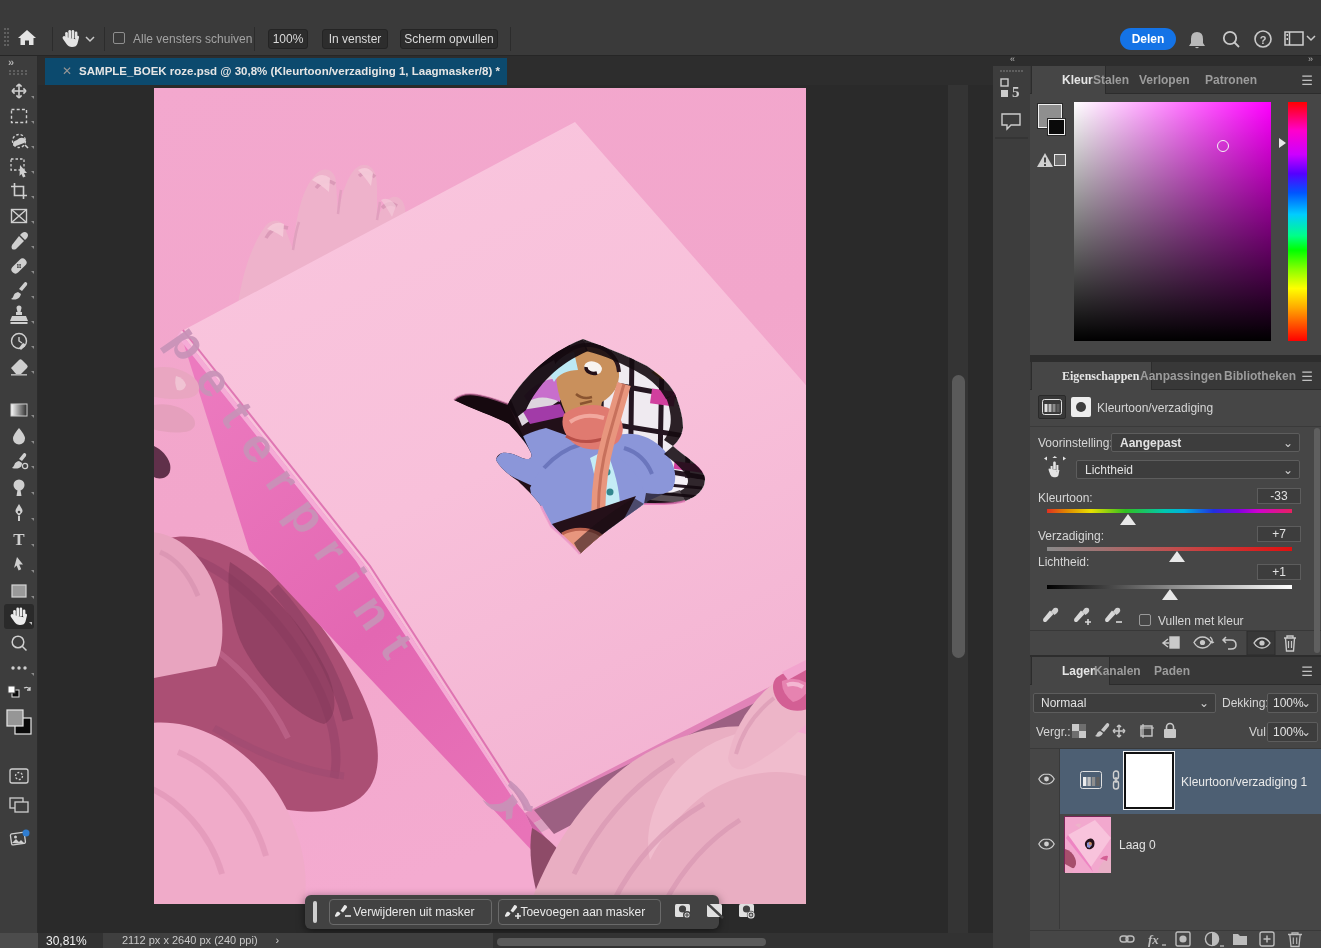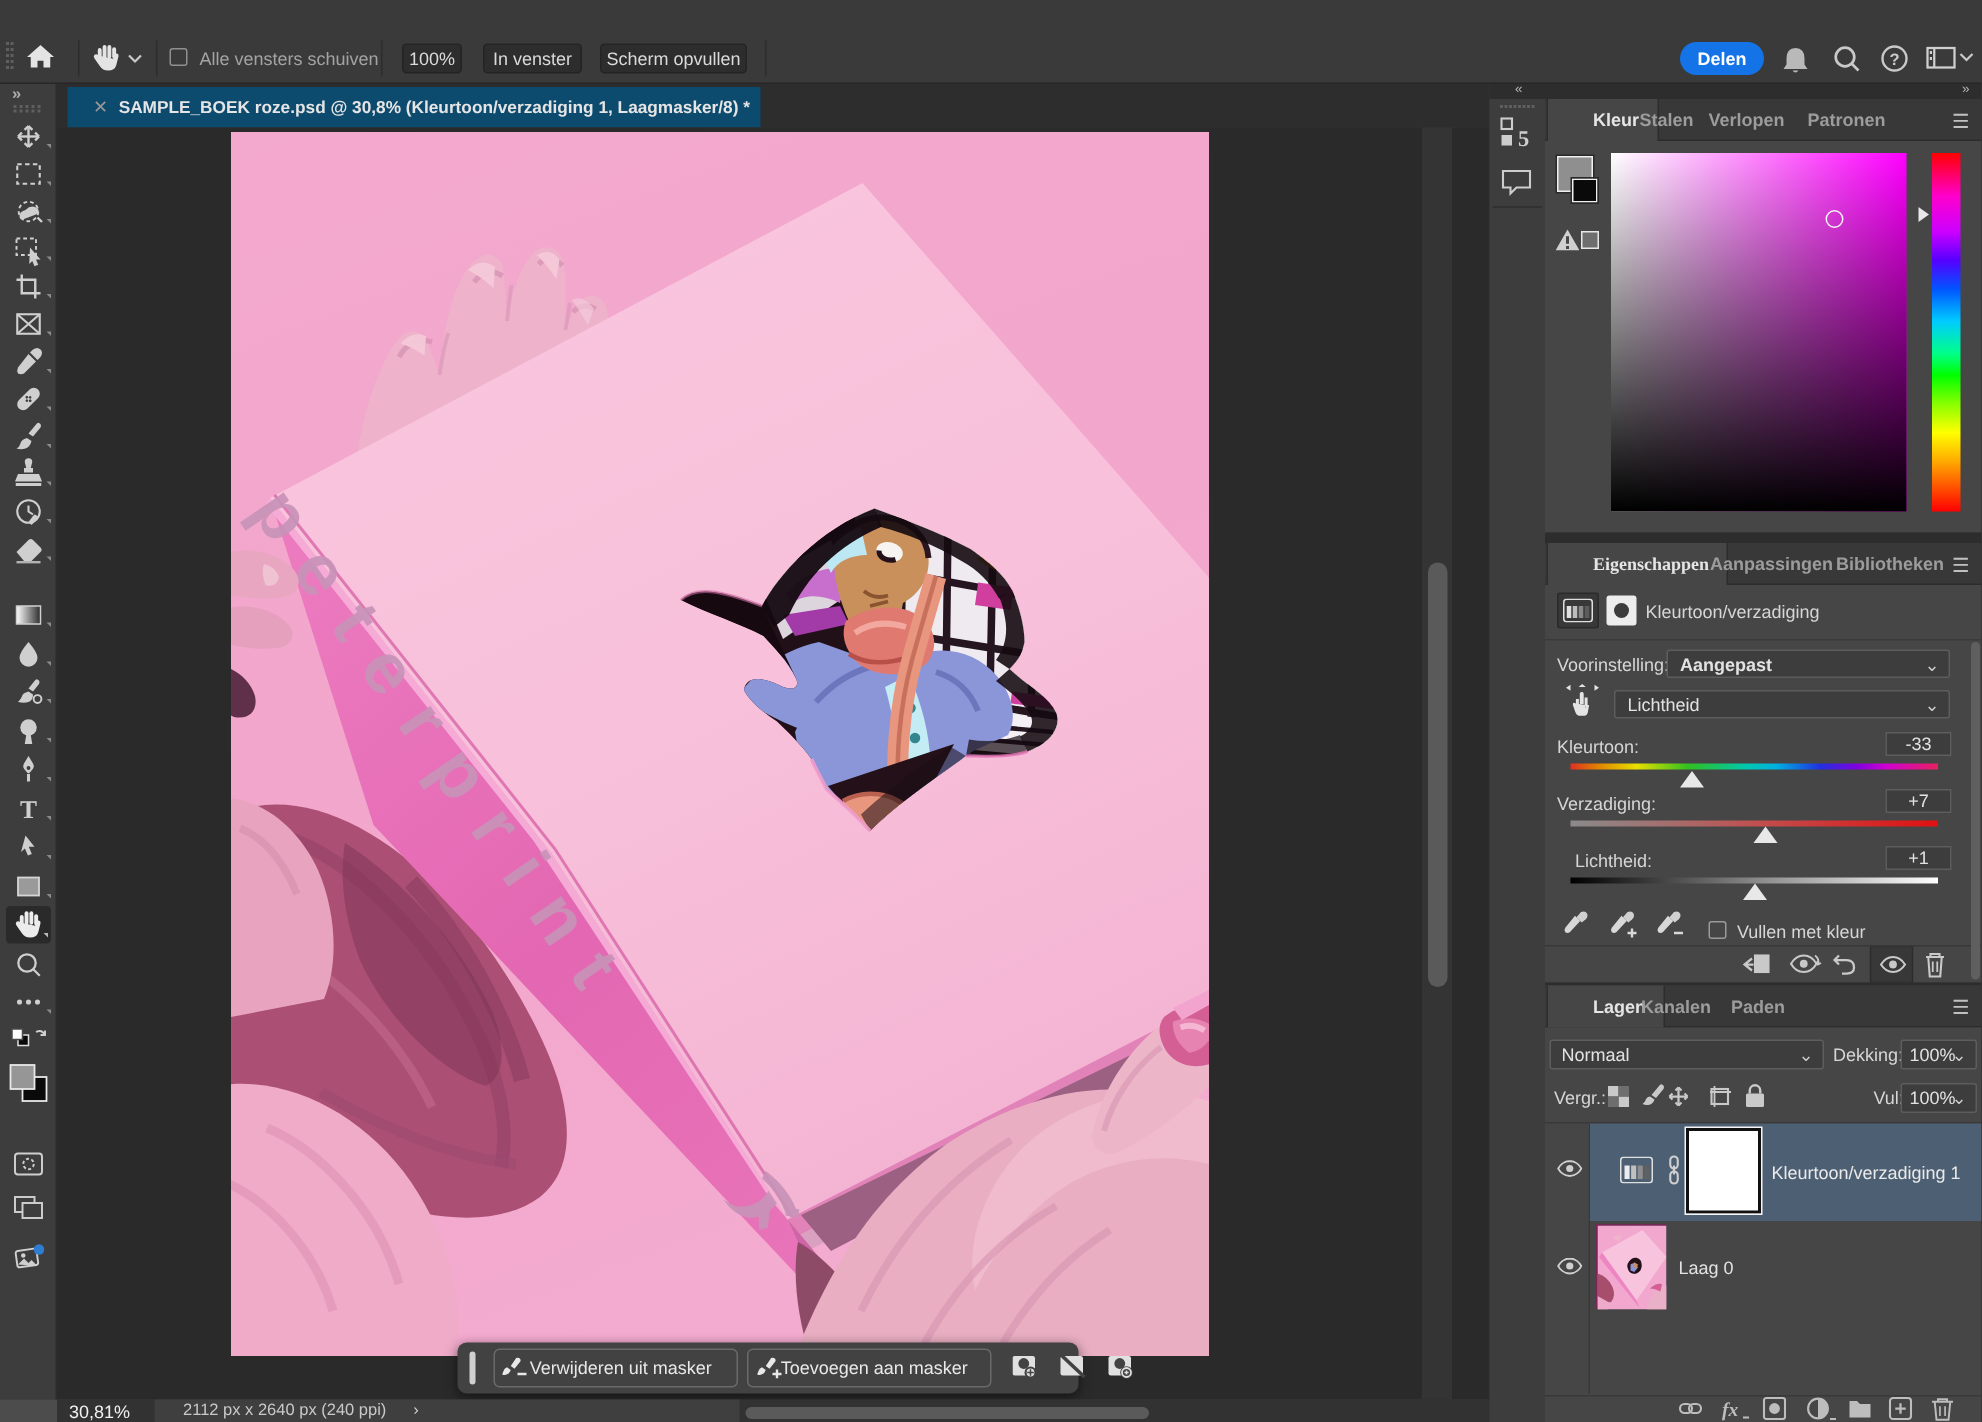--- a/index.html
+++ b/index.html
@@ -623,21 +623,21 @@
       <div class="lbl" style="left:8px;top:101px;">Kleurtoon:</div>
       <div class="valbox" style="left:227px;top:98px;">-33</div>
       <div class="sliderbar" style="top:119px;background:linear-gradient(90deg,#e03020 0%,#e08800 8%,#e8e000 18%,#30c020 32%,#00c8b0 48%,#00b0e0 56%,#2030e0 68%,#8000e0 78%,#d000d0 86%,#e82060 100%);"></div>
       <div class="thumbtri" style="left:90px;top:124px;"></div>
 
       <div class="lbl" style="left:8px;top:139px;">Verzadiging:</div>
       <div class="valbox" style="left:227px;top:136px;">+7</div>
       <div class="sliderbar" style="top:157px;background:linear-gradient(90deg,#8a8a8a 0%,#a37070 25%,#c05050 50%,#d03030 75%,#e01010 100%);"></div>
       <div class="thumbtri" style="left:139px;top:161px;"></div>
 
-      <div class="lbl" style="left:8px;top:177px;margin-left:12px;">Lichtheid:</div>
+      <div class="lbl" style="left:8px;top:165px;">Lichtheid:</div>
       <div class="valbox" style="left:227px;top:174px;">+1</div>
       <div class="sliderbar" style="top:195px;background:linear-gradient(90deg,#000 0%,#888 50%,#fff 100%);"></div>
       <div class="thumbtri" style="left:132px;top:199px;"></div>
 
       <div id="dropr" class="abs" style="left:0;top:214px;width:291px;height:26px;">
         <svg width="291" height="26" viewBox="0 0 291 26">
           <g fill="#d8d8d8">
             <g transform="translate(14,4)">
               <path d="M10 0 q3 -1 4 1 q1 2 -1 4 l-2.5 2 -3.5 -3.5z" opacity=".95"></path>
               <path d="M6 2.5 l3.5 3.5 -7 7.5 q-1.5 1 -3 0 q-1 -1.5 0 -3z"></path>

